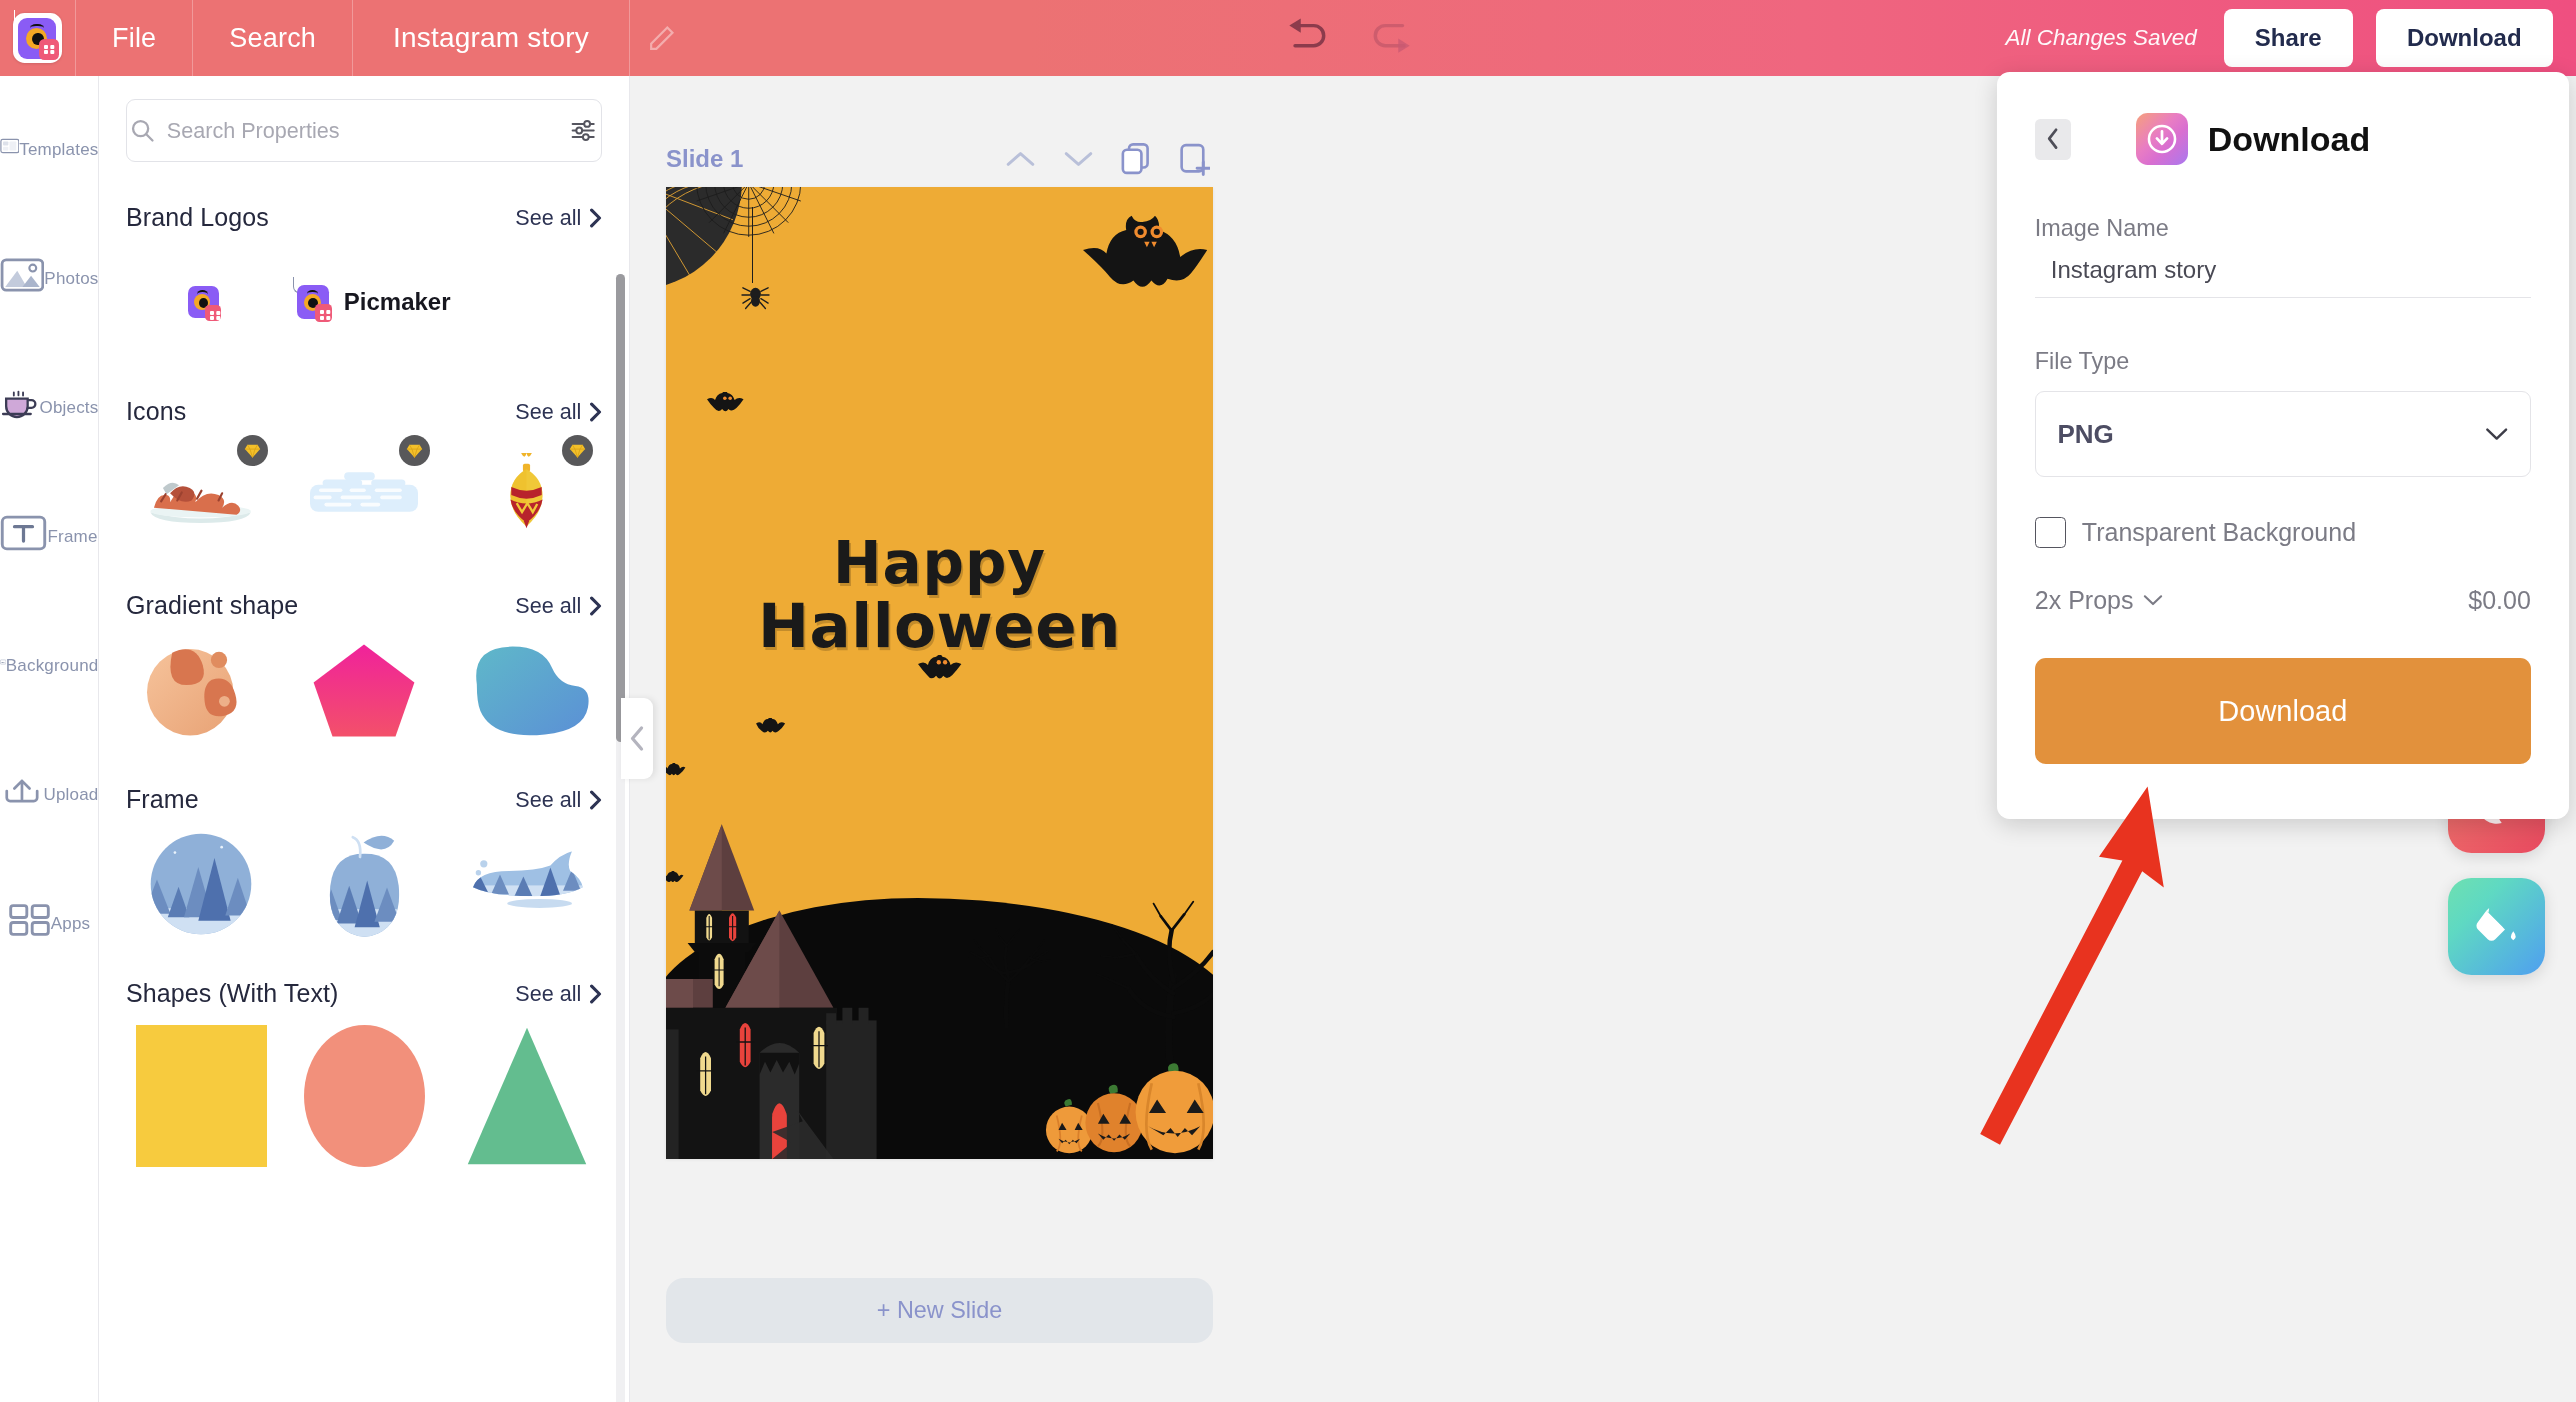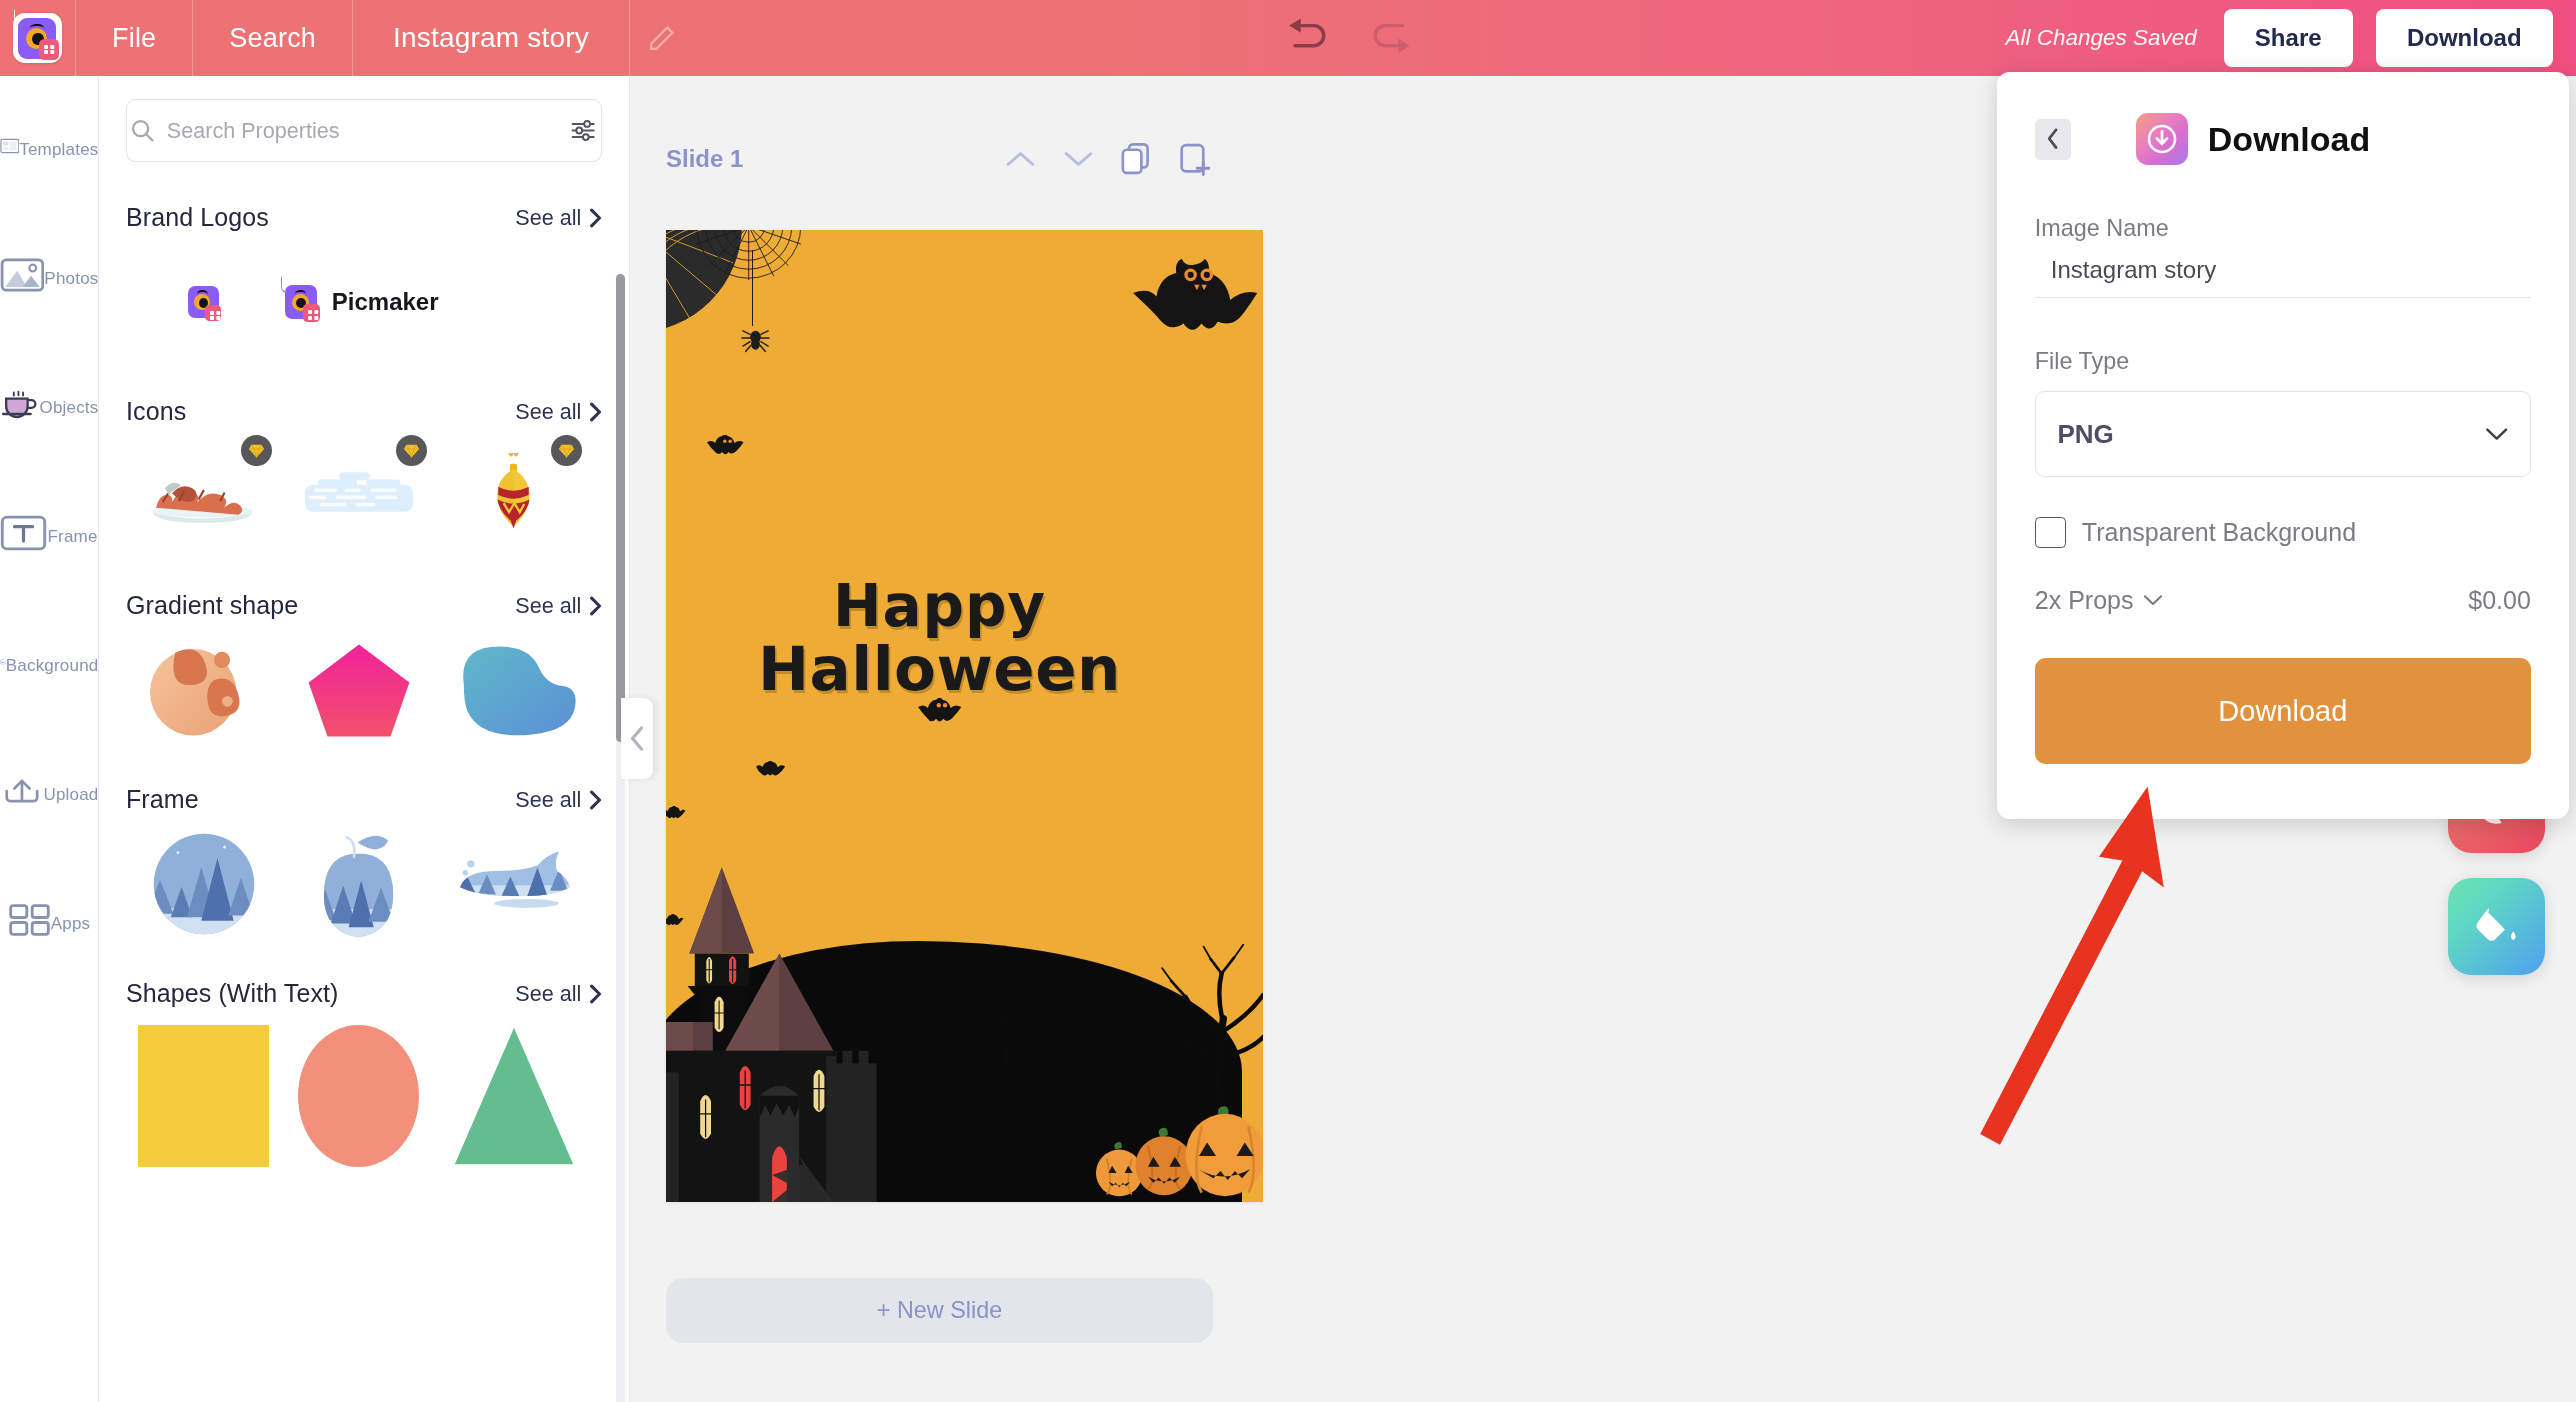--- a/index.html
+++ b/index.html
@@ -114,21 +114,21 @@
   .search-input::placeholder { color:#a8a8b2; }
 
   .sec { padding: 0 27px; }
   .sec-head {
     display:flex; align-items:center; justify-content:space-between;
     margin-top: 41px; margin-bottom: 7.2px;
   }
   .sec-title { font-size: 25px; color:#25283d; letter-spacing:0.1px; }
   .see-all { font-size: 21.6px; color:#2d3353; display:flex; align-items:center; gap:6.3px; cursor:pointer; }
 
-  .thumbrow { display:flex; gap:0; margin-top: 16px; text-align: right; }
+  .thumbrow { display:flex; gap:12px; margin-top: 16px; text-align: right; }
   .thumb { width:155px; height:108px; display:flex; align-items:center; justify-content:center; position:relative; cursor:pointer; }
   .thumb.w2 { width: 225px; justify-content:flex-start; }
   .gem {
     position:absolute; right:9px; top:-7.2px; width:31px; height:31px; border-radius:50%;
     background:#58585a; display:flex; align-items:center; justify-content:center;
   }
 
   
   .panel-scroll {
     position:absolute; right:4.5px; top:198px; width:9px; height:468px;
@@ -154,22 +154,22 @@
   }
   .slide-head {
     position:absolute; left:666px; top:135px; width:547px; height:47px;
     display:flex; align-items:center; justify-content:space-between;
   }
   .slide-name { font-size:24px; color:#8a93cb; font-weight:bold; }
   .slide-tools { display:flex; align-items:center; gap:20px; }
   .stool { width:38px; height:38px; display:flex; align-items:center; justify-content:center; cursor:pointer; }
 
   .canvas {
-    position:absolute; left:666px; top:187px; width:597px; height:972px;
-    background:#eeab35; overflow:hidden; box-shadow:0 0.9px 3.6px rgba(0,0,0,.08);margin-top:43px;
+    position:absolute; left:666px; top:187px; width:547px; height:972px;
+    background:#eeab35; overflow:hidden; box-shadow:0 0.9px 3.6px rgba(0,0,0,.08);
   }
   .newslide {
     position:absolute; left:666px; top:1278px; width:547px; height:65px;
     background:#e2e6ea; border-radius:18px; display:flex; align-items:center; justify-content:center;
     color:#8a93cb; font-size:23.4px; cursor:pointer;
   }
 
   
   .hill {
     position:absolute; left:-18px; bottom:0; width:594px; height:261px;

